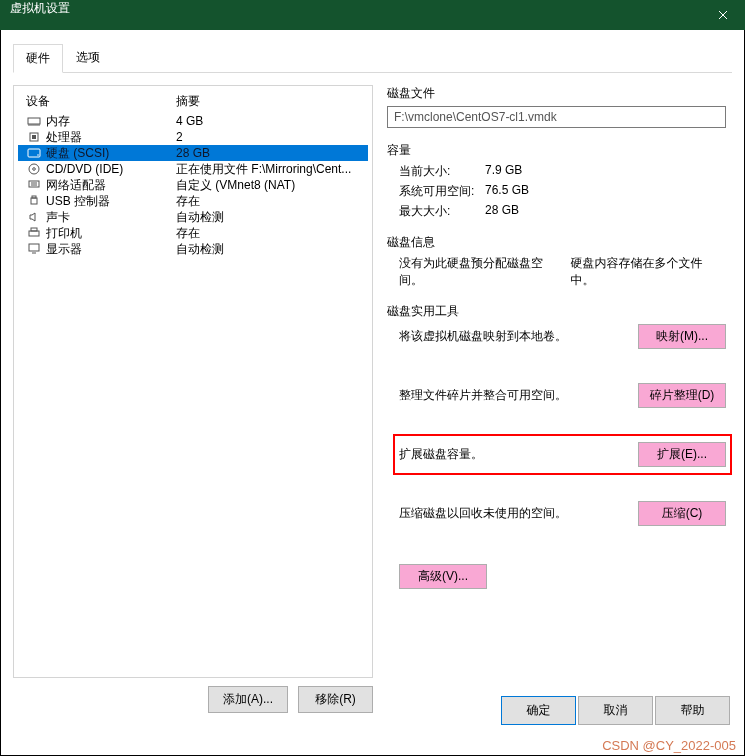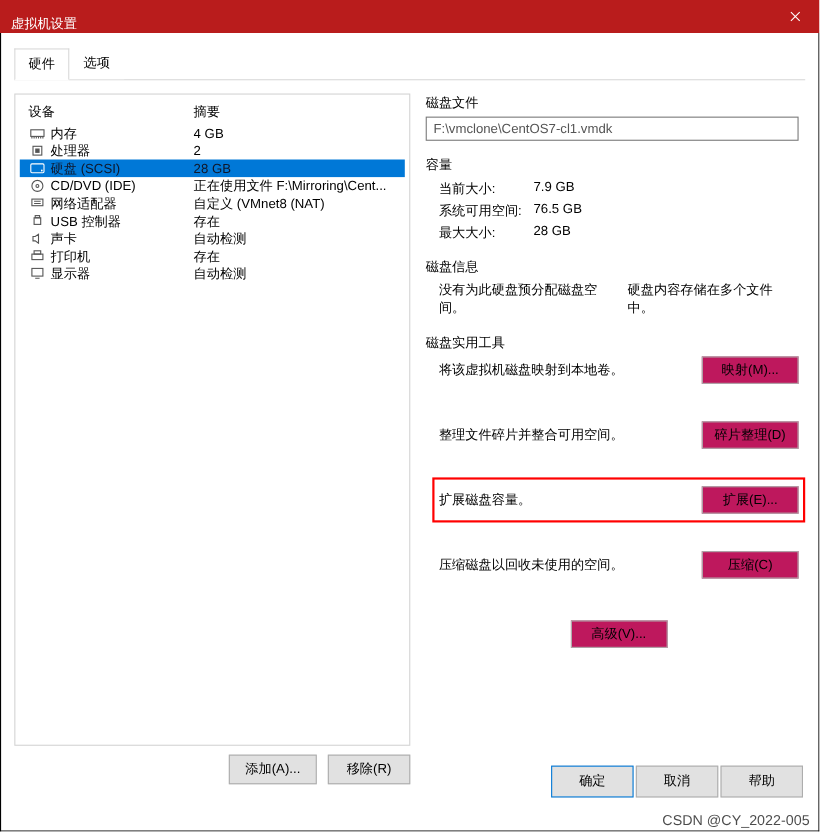--- a/index.html
+++ b/index.html
@@ -1,18 +1,18 @@
 <!DOCTYPE html>
 <html><head>
   <meta charset="utf-8">
   <style>
     * { box-sizing: border-box; margin: 0; padding: 0; }
     body { font-family: "Microsoft YaHei", "Segoe UI", sans-serif; font-size: 12px; background: #fff; width: 745px; height: 756px; position: relative; }
     
-    .titlebar { background: #b91c1c; color: #fff; height: 30px; display: flex; align-items: flex-end; padding: 0 0 0 10px; font-family: Liberation Mono, monospace; }
+    .titlebar { background: #14532d; color: #fff; height: 30px; display: flex; align-items: flex-start; padding: 0 0 0 10px; font-family: Liberation Mono, monospace; }
     .titlebar-text { flex: 1; font-size: 12px; }
     .close-btn { width: 45px; height: 30px; display: flex; align-items: center; justify-content: center; color: #fff; cursor: pointer; }
     .close-btn svg { width: 10px; height: 10px; }
     
     .content { border: 1px solid #000; border-top: none; padding: 13px 12px 12px 12px; height: 726px; background: #fff; position: relative; }
     
     .tabs { display: flex; border-bottom: 1px solid #d9d9d9; margin-bottom: 0; }
     .tab { padding: 5px 12px; border: 1px solid transparent; border-bottom: none; cursor: pointer; background: #fff; font-size: 12px; }
     .tab.active { border: 1px solid #d9d9d9; border-bottom: 1px solid #fff; position: relative; top: 1px; background: #fff; }
     
@@ -38,31 +38,31 @@
     
     .capacity-rows { display: flex; flex-direction: column; gap: 3px; padding-left: 12px; }
     .cap-row { display: flex; font-size: 12px; }
     .cap-label { width: 86px; }
     
     .info-rows { display: flex; gap: 4px; padding-left: 12px; font-size: 12px; }
     
     .tools-rows { display: flex; flex-direction: column; gap: 34px; padding-left: 12px; }
     .tool-row { display: flex; align-items: center; gap: 6px; font-size: 12px; }
     .tool-desc { flex: 1; }
-    .tool-btn { border: 1px solid #adadad; background: #be185d; padding: 3px 8px; font-size: 12px; cursor: pointer; width: 88px; text-align: center; }
+    .tool-btn { border: 1px solid #adadad; background: #f9a8d4; padding: 3px 8px; font-size: 12px; cursor: pointer; width: 88px; text-align: center; }
     
     .highlight-box { border: 2px solid #ff0000; padding: 6px 4px; margin: -8px -6px; }
     
-    .advanced-row { display: flex; justify-content: center; margin-top: 4px; }
+    .advanced-row { display: flex; justify-content: flex-start; margin-top: 4px; }
     
     .footer-buttons { position: absolute; bottom: 30px; right: 14px; display: flex; gap: 2px; }
     .btn-primary { border: 1px solid #0078d7; background: #e1e1e1; padding: 5px 24px; }
     .btn-default { border: 1px solid #adadad; background: #e1e1e1; padding: 5px 24px; }
     
-    .watermark { position: absolute; bottom: 2px; right: 8px; color: #000000; font-size: 13px; opacity: 0.7; }
+    .watermark { position: absolute; bottom: 2px; right: 8px; color: #c2410c; font-size: 13px; opacity: 0.7; }
     
     svg.mini { width: 14px; height: 12px; }
   </style>
 </head>
 <body>
 
 <div class="titlebar">
   <span class="titlebar-text">虚拟机设置</span>
   <div class="close-btn">
     <svg viewBox="0 0 10 10">

